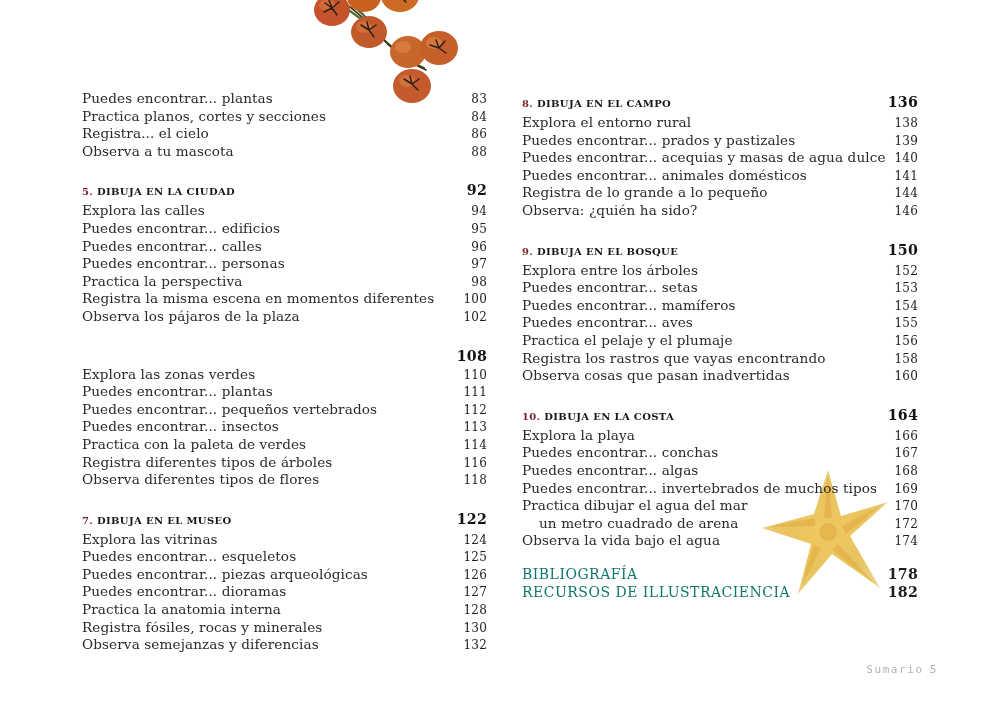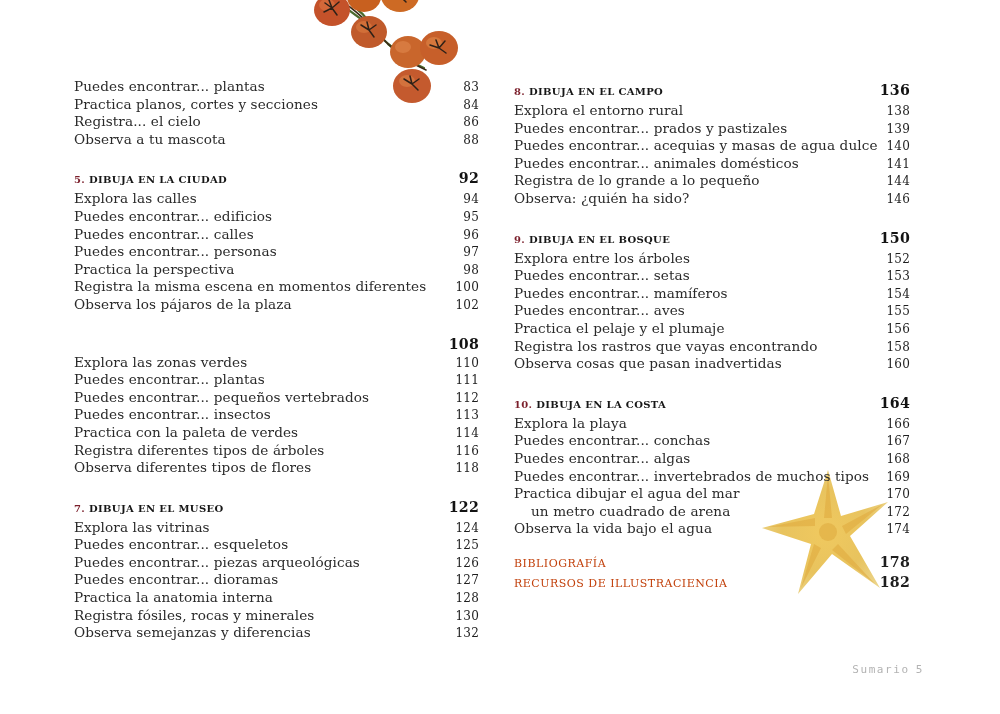--- a/index.html
+++ b/index.html
@@ -17,21 +17,22 @@
   }
 
   .page {
     position: absolute;
     inset: 0;
   }
 
   
   .col {
     position: absolute;
-    top: 78px;
+    top: 90px;
+    margin-left: 8px;
   }
   .col-left  { left: 74px;  width: 405px; }
   .col-right { left: 514px; width: 396px; }
 
   
   .toc-row {
     display: flex;
     align-items: baseline;
     line-height: 16.6px;
     white-space: nowrap;
@@ -75,35 +76,35 @@
 
   
   .section-gap { height: 18px; }
   .section-gap-sm { height: 15px; }
 
   
   .cont-line .toc-label { padding-left: 17px; }
 
   
   .backmatter .toc-label {
-    font-size: 11px;
+    font-size: 14px;
     letter-spacing: 0.5px;
     font-weight: normal;
-    color: #c2410c;
+    color: #0f766e;
   }
   .backmatter .toc-page {
     font-size: 14.2px;
     font-weight: bold;
   }
   .backmatter .toc-row { line-height: 18.4px; }
 
   
   .footer {
     position: absolute;
-    right: 76px;
+    right: 62px;
     bottom: 38px;
     font-size: 11px;
     color: #b3b3b3;
     letter-spacing: 1.6px;
     font-family: "DejaVu Sans Mono", "Liberation Mono", monospace;
   }
   .footer .f-page { margin-left: 6px; }
 
   
   .deco { position: absolute; pointer-events: none; }

